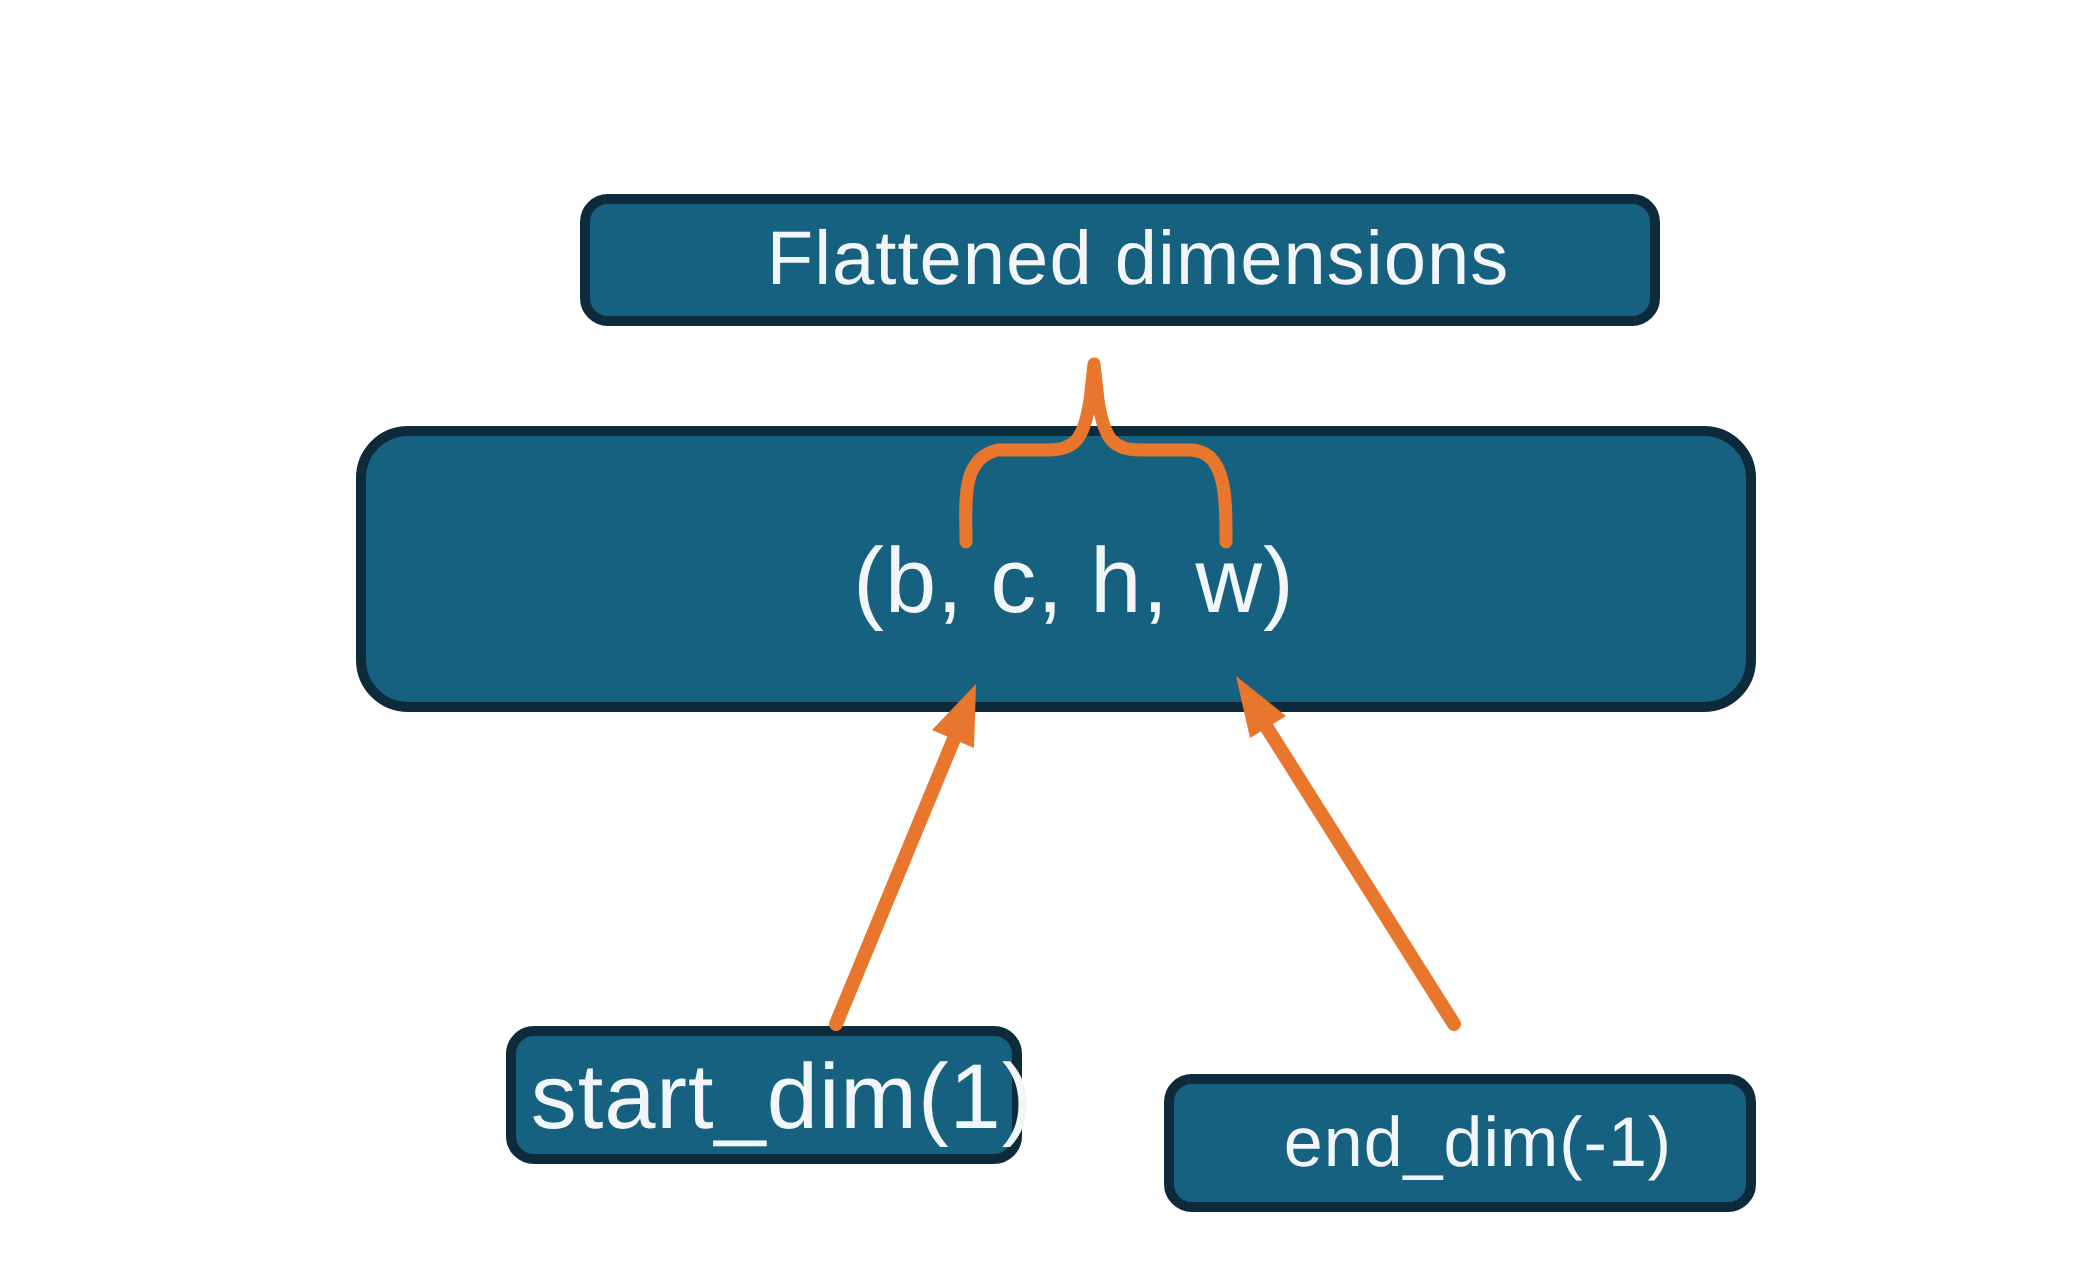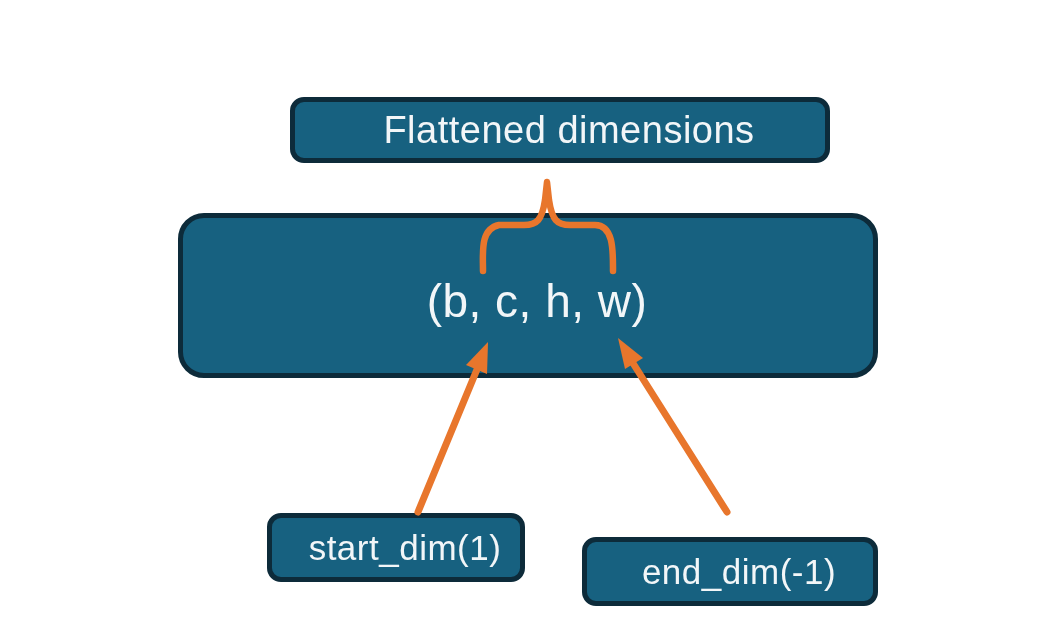--- a/index.html
+++ b/index.html
@@ -36,32 +36,32 @@
     top: 97px;
     width: 540px;
     height: 66px;
     border-radius: 14px;
     font-size: 38px;
   }
   .node-tensor {
     left: 178px;
     top: 213px;
     width: 700px;
-    height: 165px;
+    height: 143px;
     border-radius: 26px;
     font-size: 46px;
     padding-top: 10px;
   }
   .node-start {
-    left: 267px;
+    left: 253px;
     top: 513px;
     width: 258px;
     height: 69px;
     border-radius: 14px;
-    font-size: 35px;
+    font-size: 46px;
   }
   .node-end {
     left: 582px;
     top: 537px;
     width: 296px;
     height: 69px;
     border-radius: 14px;
     font-size: 35px;
   }
   .overlay {

